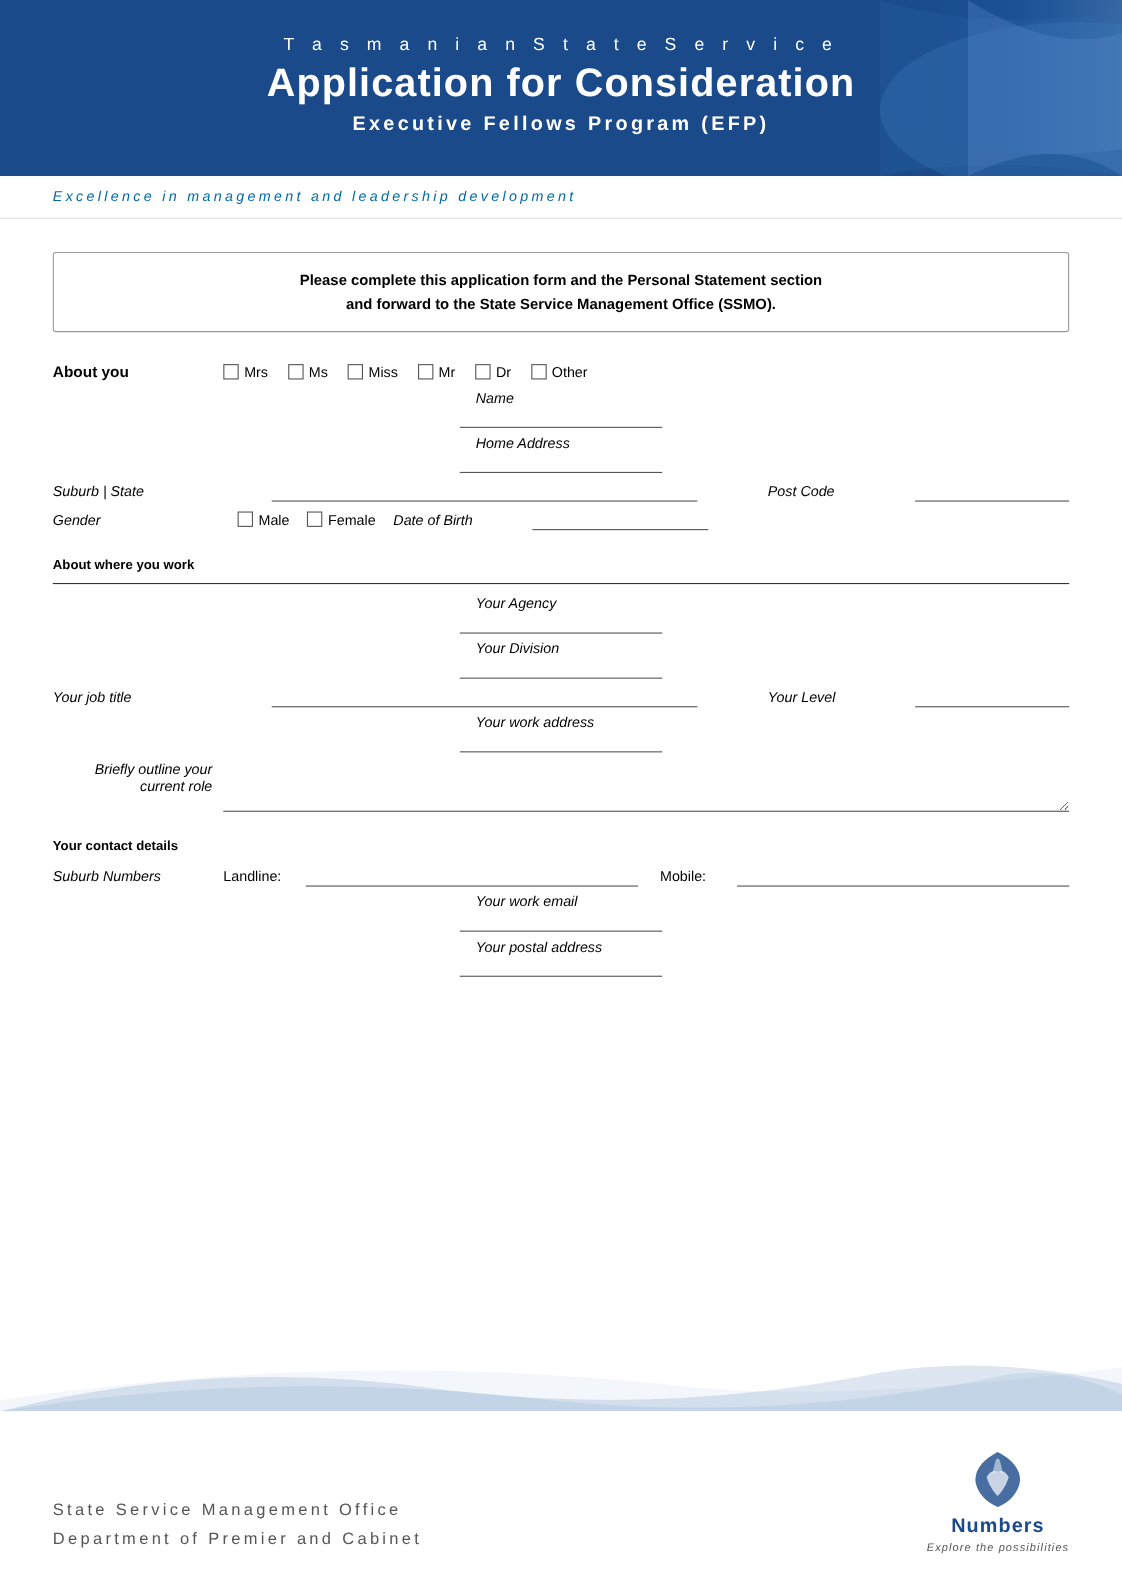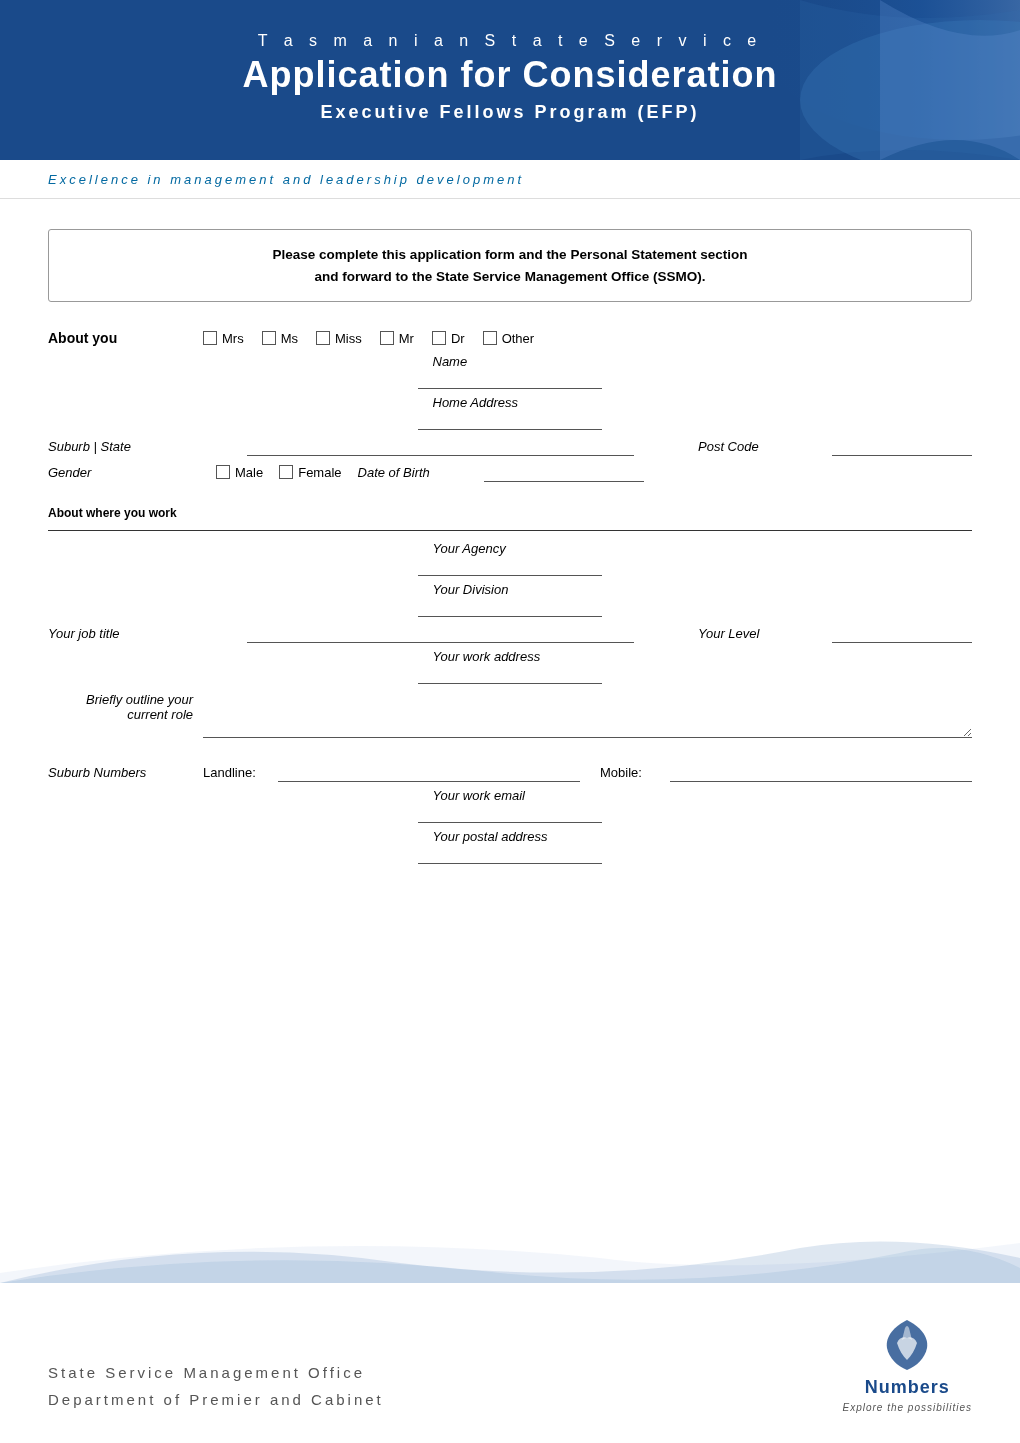--- a/index.html
+++ b/index.html
@@ -474,20 +474,21 @@
       <input class="form-field" type="text" style="">
     </div>
 
     <div class="brief-row">
       <span class="brief-label">Briefly outline your<br>current role</span>
       <textarea class="brief-field" rows="2" style=""></textarea>
     </div>
   </div>
 
   <div class="section" style="margin-top:20px;">
+    <div class="section-title">Your contact details</div>
 
     <div class="phone-row">
       <span class="phone-label">Suburb Numbers</span>
       <span class="phone-sub-label">Landline:</span>
       <input class="phone-field" type="text" style="">
       <span class="mobile-label">Mobile:</span>
       <input class="mobile-field" type="text" style="">
     </div>
 
     <div class="form-row">

